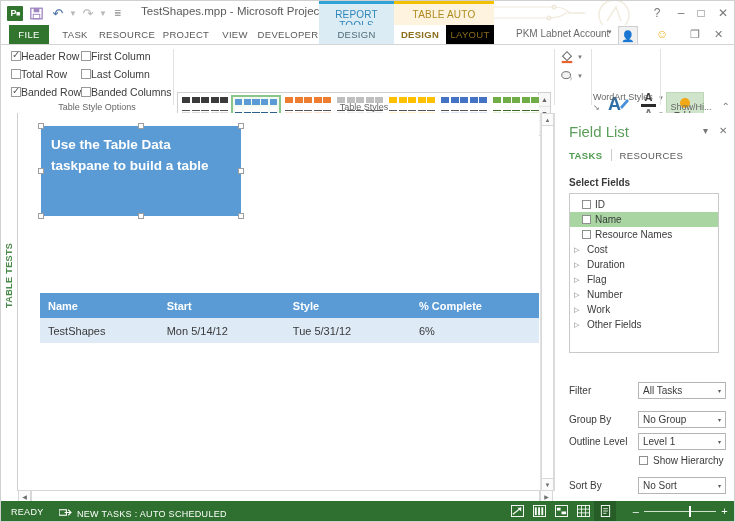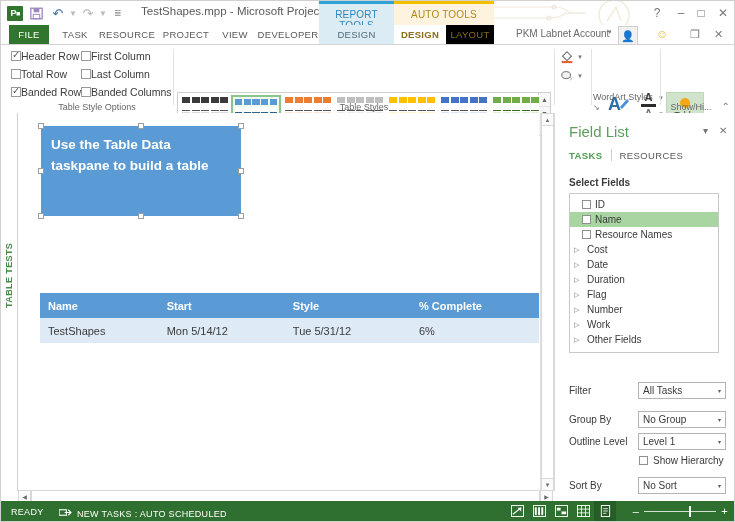--- a/index.html
+++ b/index.html
@@ -311,21 +311,21 @@
       <div class="qat-icon" style="color:#4a6fa5;font-size:13px;">↶</div>
       <span class="qat-sep">▼</span>
       <div class="qat-icon" style="color:#b6b6b6;font-size:13px;">↷</div>
       <span class="qat-sep">▼</span>
       <div class="qat-icon" style="color:#8a8a8a;font-size:9px;">≣</div>
     </div>
 
     <div class="title-text">TestShapes.mpp - Microsoft Project Professio...</div>
 
     <div class="ctx-tab-top ctx-report">REPORT TOOLS</div>
-    <div class="ctx-tab-top ctx-table">AUTO TOOLS</div>
+    <div class="ctx-tab-top ctx-table">TABLE AUTO</div>
 
     <svg class="swoosh" viewBox="0 0 230 24">
       <path d="M0 6 L60 6 Q70 6 76 12 L90 12" stroke="#f0e9dc" stroke-width="1.2" fill="none"></path>
       <path d="M0 17 L55 17 Q66 17 72 12 L92 12" stroke="#f0e9dc" stroke-width="1.2" fill="none"></path>
       <circle cx="60" cy="6" r="2" fill="none" stroke="#ece3d2" stroke-width="1"></circle>
       <circle cx="55" cy="17" r="2" fill="none" stroke="#ece3d2" stroke-width="1"></circle>
       <circle cx="120" cy="14" r="15" fill="none" stroke="#f2ecdf" stroke-width="1.5"></circle>
       <path d="M113 20 L122 6 L127 20" stroke="#f2ecdf" stroke-width="1.5" fill="none"></path>
     </svg>
 
@@ -735,24 +735,20 @@
       <div class="f-item">
         <span class="f-cb"></span>
         <span>Resource Names</span>
       </div>
       <div class="f-item f-group">
         <span class="f-tri">▷</span>
         <span>Cost</span>
       </div>
       <div class="f-item f-group">
         <span class="f-tri">▷</span>
-        <span>Date</span>
-      </div>
-      <div class="f-item f-group">
-        <span class="f-tri">▷</span>
         <span>Duration</span>
       </div>
       <div class="f-item f-group">
         <span class="f-tri">▷</span>
         <span>Flag</span>
       </div>
       <div class="f-item f-group">
         <span class="f-tri">▷</span>
         <span>Number</span>
       </div>

